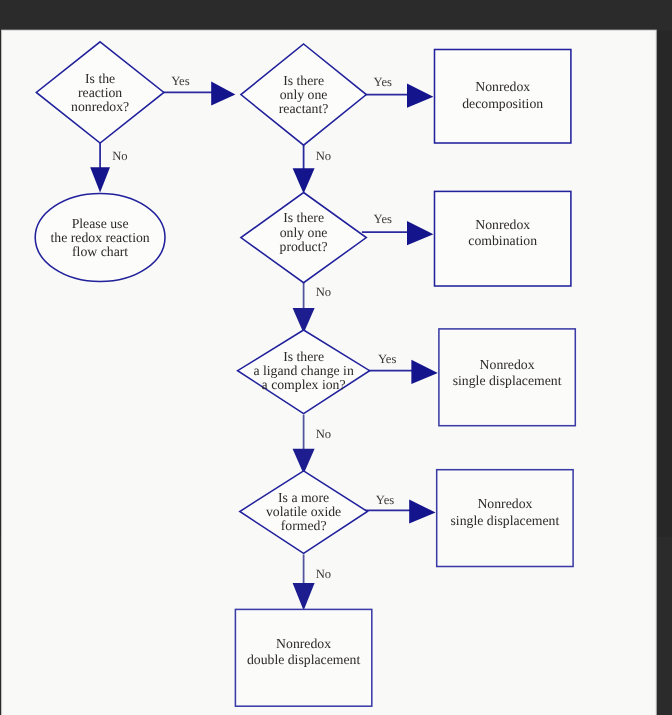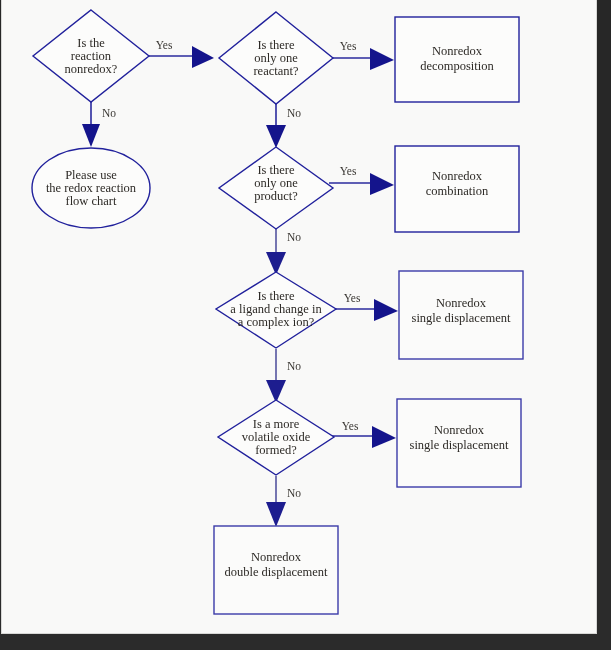--- a/index.html
+++ b/index.html
@@ -11,20 +11,21 @@
     width: 611px;
     height: 650px;
     overflow: hidden;
     font-family: "Liberation Serif", "DejaVu Serif", serif;
   }
   #viewport {
     position: relative;
     width: 611px;
     height: 460px;
     background: #272727;
+    margin-top: 28px;
   }
   #page {
     position: absolute;
     left: 2px;
     top: 0px;
     width: 594px;
     height: 633px;
     background: #f9f9f8;
     box-shadow: 0 0 0 1px #d8d8d6;
   }

